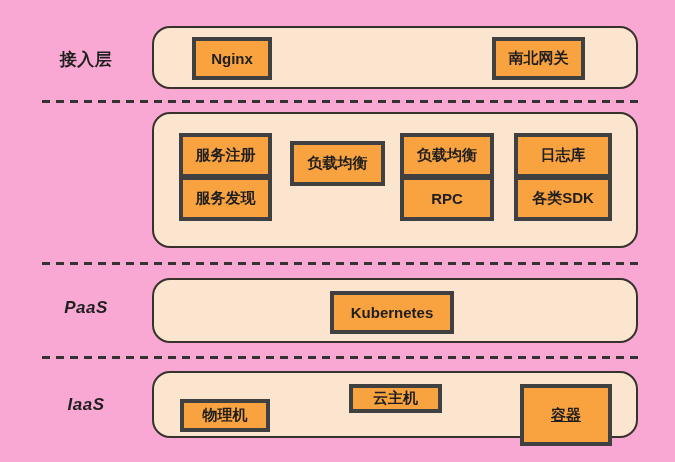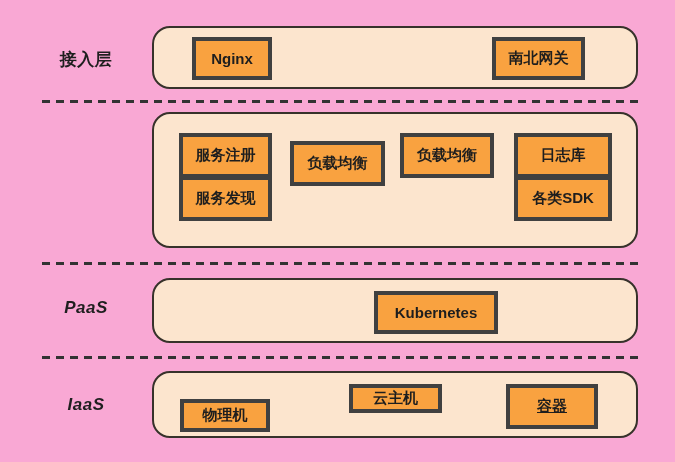--- a/index.html
+++ b/index.html
@@ -41,45 +41,46 @@
   .n-nginx   { left:38px;  top:9px; width:80px; height:43px; }
   .n-gateway { left:338px; top:9px; width:93px; height:43px; }
   
   .sw-r1 { top:19px; height:45px; }
   .sw-r2 { top:62px; height:45px; }
   .sw-c1 { left:25px;  width:93px; }
   .sw-c2 { left:136px; width:95px;margin-top:8px; }
   .sw-c3 { left:246px; width:94px; }
   .sw-c4 { left:360px; width:98px; }
   
-  .n-k8s { left:176px; top:11px; width:124px; height:43px;margin-left:44px; }
+  .n-k8s { left:176px; top:11px; width:124px; height:43px; }
   
   .n-physical  { left:26px;  top:26px; width:90px; height:33px; }
   .n-cloudhost { left:195px; top:11px; width:93px; height:29px; }
-  .n-containerbox { left:352px; top:11px; width:92px; height:45px;text-decoration:underline; }
+  .n-containerbox { left:366px; top:11px; width:92px; height:62px;text-decoration:underline; }
 </style>
 </head>
 <body>
 
 <div class="canvas">
 
   <div class="layer-label l-access">接入层</div>
   <div class="container c-access">
     <div class="node n-nginx">Nginx</div>
     <div class="node n-gateway">南北网关</div>
   </div>
 
   <div class="dash d1"></div>
 
   <div class="container c-seaweed">
     <div class="node sw-r1 sw-c1">服务注册</div>
     <div class="node sw-r1 sw-c2">负载均衡</div>
     <div class="node sw-r1 sw-c3">负载均衡</div>
     <div class="node sw-r1 sw-c4">日志库</div>
     <div class="node sw-r2 sw-c1">服务发现</div>
+    <div class="node sw-r2 sw-c3">RPC</div>
     <div class="node sw-r2 sw-c4">各类SDK</div>
   </div>
 
   <div class="dash d2"></div>
 
   <div class="layer-label l-paas">PaaS</div>
   <div class="container c-paas">
     <div class="node n-k8s">Kubernetes</div>
   </div>
 

